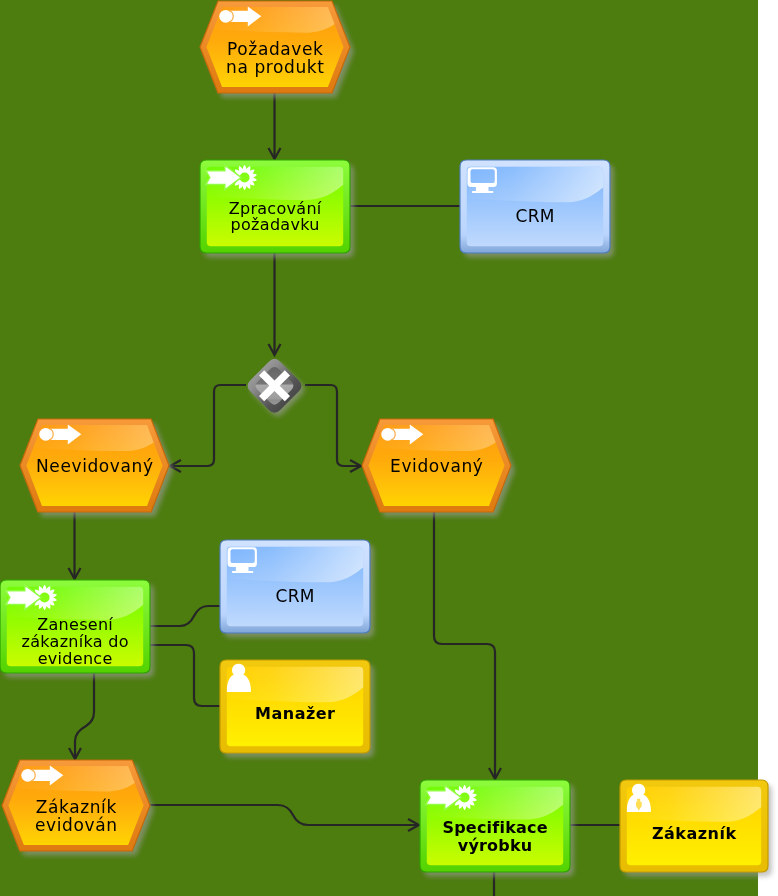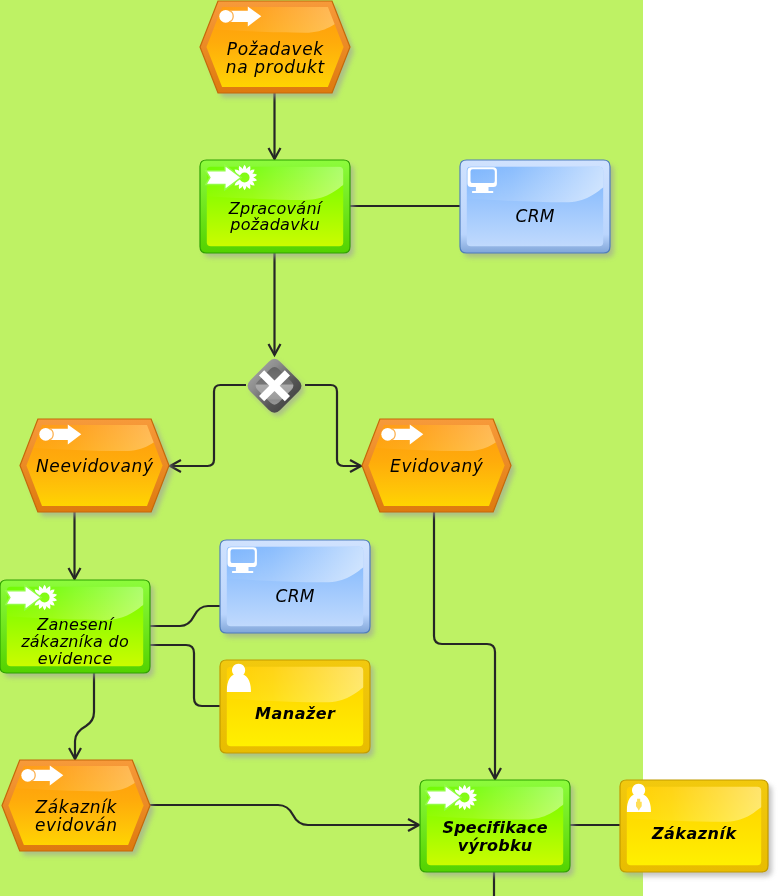--- a/index.html
+++ b/index.html
@@ -1,19 +1,19 @@
 <!DOCTYPE html>
 <html><head>
 <meta charset="utf-8">
 <title>Proces zpracovani pozadavku na produkt</title>
 <style>
   html,body{margin:0;padding:0;background:#ffffff;}
   body{width:778px;height:896px;overflow:hidden;
        font-family:"DejaVu Sans",sans-serif;}
-  #canvas{position:relative;width:643px;height:896px;background:#bef264;font-style:italic;}
+  #canvas{position:relative;width:758px;height:896px;background:#4d7c0f;}
   #diagram-svg{position:absolute;left:0;top:0;display:block;}
 </style>
 </head>
 <body>
 
 <div id="canvas">
   <svg id="diagram-svg" width="778" height="896" viewBox="0 0 778 896" xmlns="http://www.w3.org/2000/svg">
       <defs>
         <linearGradient id="gEventFrame" x1="0%" y1="0%" x2="0%" y2="100%">
           <stop offset="0" stop-color="#F79A3A" stop-opacity="1"></stop>

